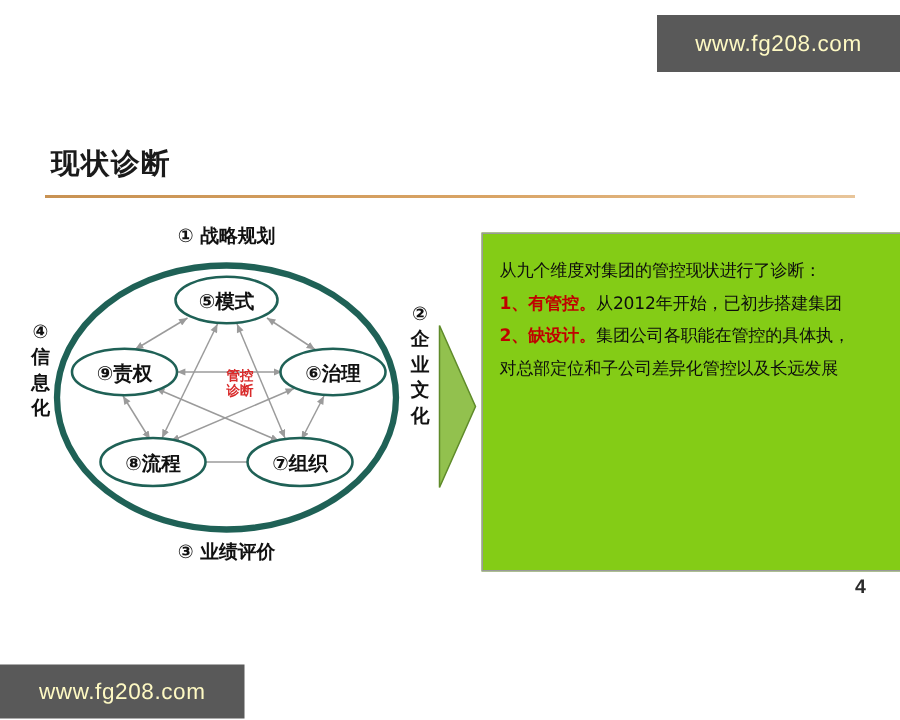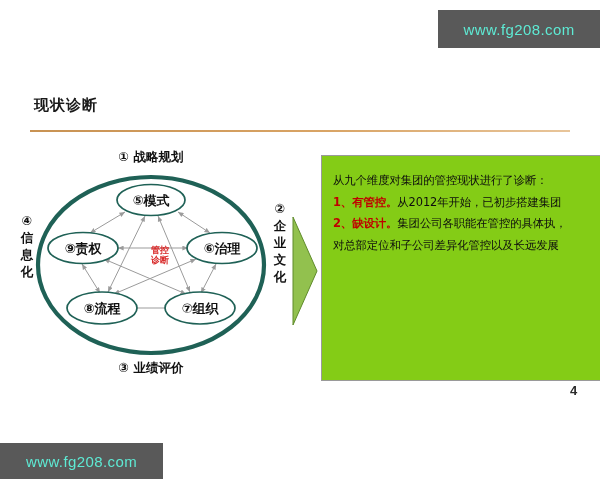--- a/index.html
+++ b/index.html
@@ -12,21 +12,21 @@
     background: #ffffff;
     font-family: "Liberation Sans", "DejaVu Sans", sans-serif;
     overflow: hidden;
     position: relative;
   }
 
   
   .watermark {
     position: absolute;
     background: #595959;
-    color: #5eead4;
+    color: #fef9c3;
     font-family: "Liberation Sans", sans-serif;
     letter-spacing: 0.4px;
     display: flex;
     align-items: center;
     justify-content: center;
   }
   #wm-top {
     right: 0;
     top: 10px;
     width: 162px;
@@ -39,21 +39,21 @@
     width: 163px;
     height: 36px;
     font-size: 15px;
   }
 
   
   #slide-title {
     position: absolute;
     left: 34px;
     top: 96px;
-    font-size: 15px;
+    font-size: 19px;
     font-weight: bold;
     color: #1a1a1a;
     letter-spacing: 1px;
     font-family: "DejaVu Sans", "Liberation Sans", sans-serif;
   }
   #title-rule {
     position: absolute;
     left: 30px;
     top: 130px;
     width: 540px;

